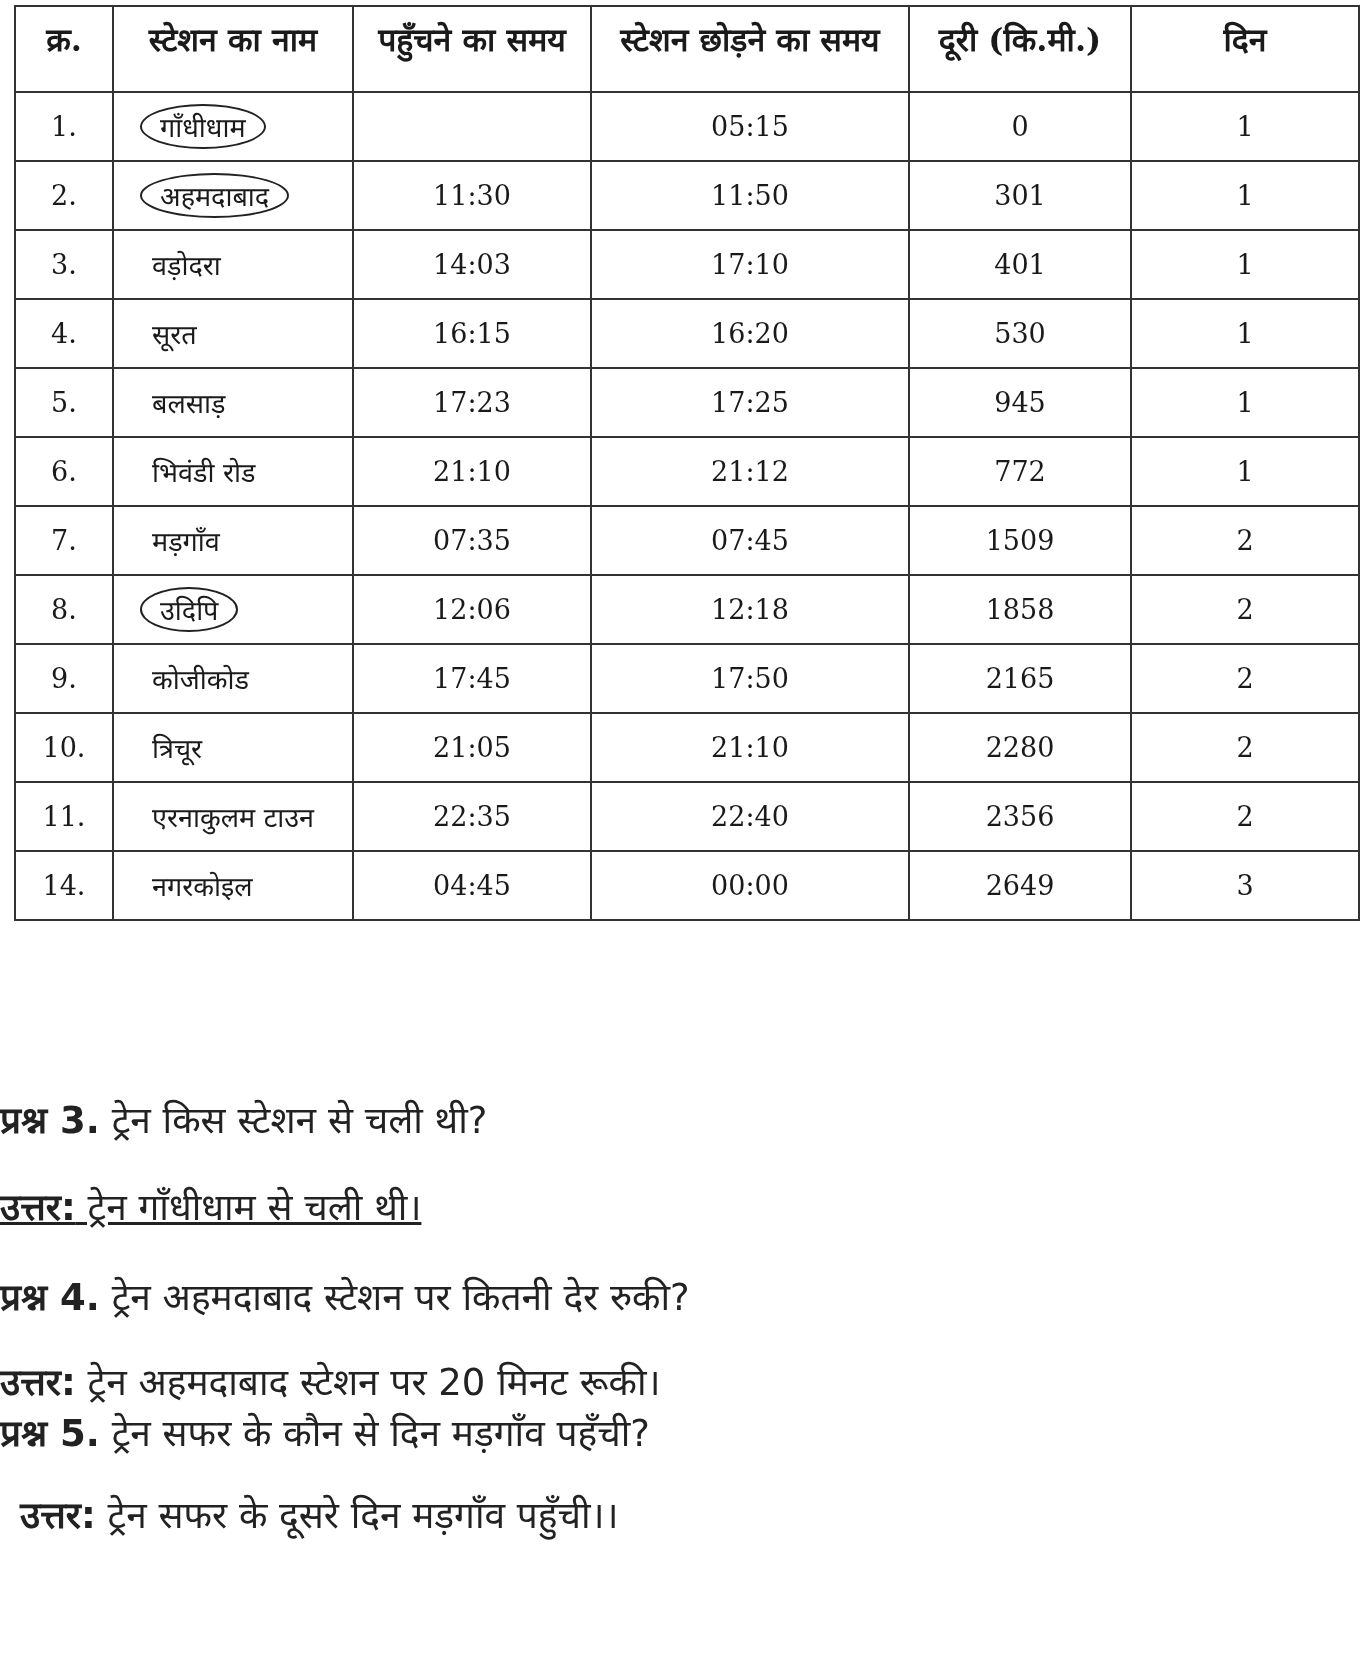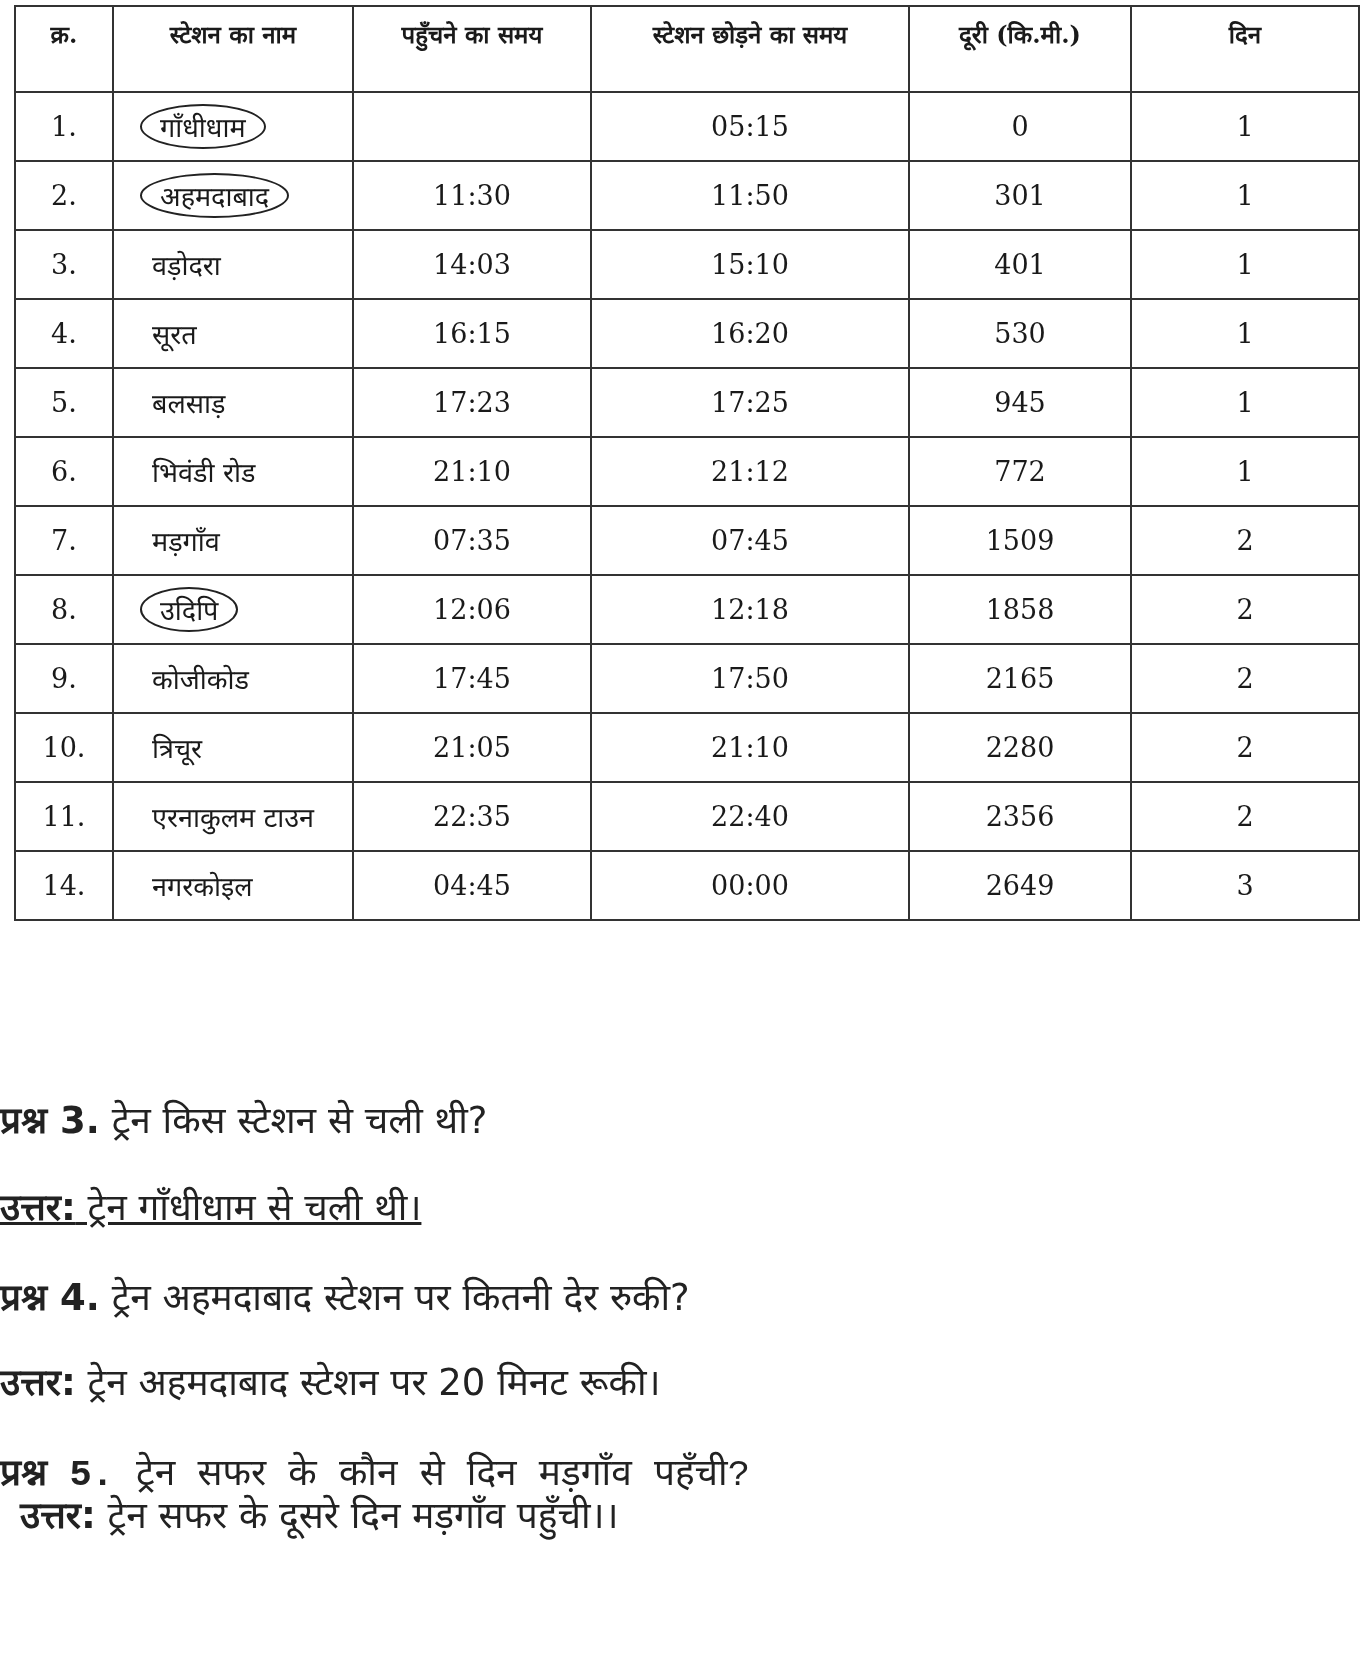--- a/index.html
+++ b/index.html
@@ -9,21 +9,21 @@
   }
   .tt {
     position: absolute; left: 14px; top: 5px;
     border-collapse: collapse; table-layout: fixed;
     width: 1344px;
   }
   .tt td, .tt th {
     border: 2px solid #333; text-align: center; vertical-align: middle;
     font-size: 27px; padding: 0; height: 67px; font-weight: normal;
   }
-  .tt th { height: 74px; font-weight: bold; font-size: 24px; vertical-align: top; padding-top: 10px; }
+  .tt th { height: 74px; font-weight: bold; font-size: 32px; vertical-align: top; padding-top: 10px; }
   .tt td.name { text-align: left; padding-left: 38px; }
   .tt td.num { text-align: center; }
   .circled {
     display: inline-block; border: 2px solid #222; border-radius: 50%;
     padding: 2px 18px; margin-left: -12px;
   }
   .qa {
     position: absolute; left: 0; font-family: "DejaVu Sans", "Liberation Sans", sans-serif;
     font-size: 37px; color: #222; white-space: nowrap;
   }
@@ -65,21 +65,21 @@
         <td class="name"><span class="circled">अहमदाबाद</span></td>
         <td><span>11:30</span></td>
         <td><span>11:50</span></td>
         <td><span>301</span></td>
         <td><span>1</span></td>
       </tr>
       <tr>
         <td class="num"><span>3.</span></td>
         <td class="name"><span>वड़ोदरा</span></td>
         <td><span>14:03</span></td>
-        <td><span>15:10</span></td>
+        <td><span>17:10</span></td>
         <td><span>401</span></td>
         <td><span>1</span></td>
       </tr>
       <tr>
         <td class="num"><span>4.</span></td>
         <td class="name"><span>सूरत</span></td>
         <td><span>16:15</span></td>
         <td><span>16:20</span></td>
         <td><span>530</span></td>
         <td><span>1</span></td>
@@ -149,15 +149,15 @@
         <td><span>3</span></td>
       </tr>
     </tbody>
 </table>
 
 <div id="qa-wrap">
     <div class="qa" style="top: 1093px;"><b>प्रश्न 3.</b><span> ट्रेन किस स्टेशन से चली थी?</span></div>
     <div class="qa" style="top: 1180px; text-decoration: underline;"><b>उत्तर:</b><span> ट्रेन गाँधीधाम से चली थी।</span></div>
     <div class="qa" style="top: 1270px;"><b>प्रश्न 4.</b><span> ट्रेन अहमदाबाद स्टेशन पर कितनी देर रुकी?</span></div>
     <div class="qa" style="top: 1355px;"><b>उत्तर:</b><span> ट्रेन अहमदाबाद स्टेशन पर 20 मिनट रूकी।</span></div>
-    <div class="qa" style="top: 1445px; font-family: Liberation Mono, monospace;"><b>प्रश्न 5.</b><span> ट्रेन सफर के कौन से दिन मड़गाँव पहँची?</span></div>
+    <div class="qa" style="top: 1406px;"><b>प्रश्न 5.</b><span> ट्रेन सफर के कौन से दिन मड़गाँव पहँची?</span></div>
     <div class="qa" style="top: 1488px; margin-left: 20px;"><b>उत्तर:</b><span> ट्रेन सफर के दूसरे दिन मड़गाँव पहुँची।।</span></div>
   </div>
 
 </body></html>

